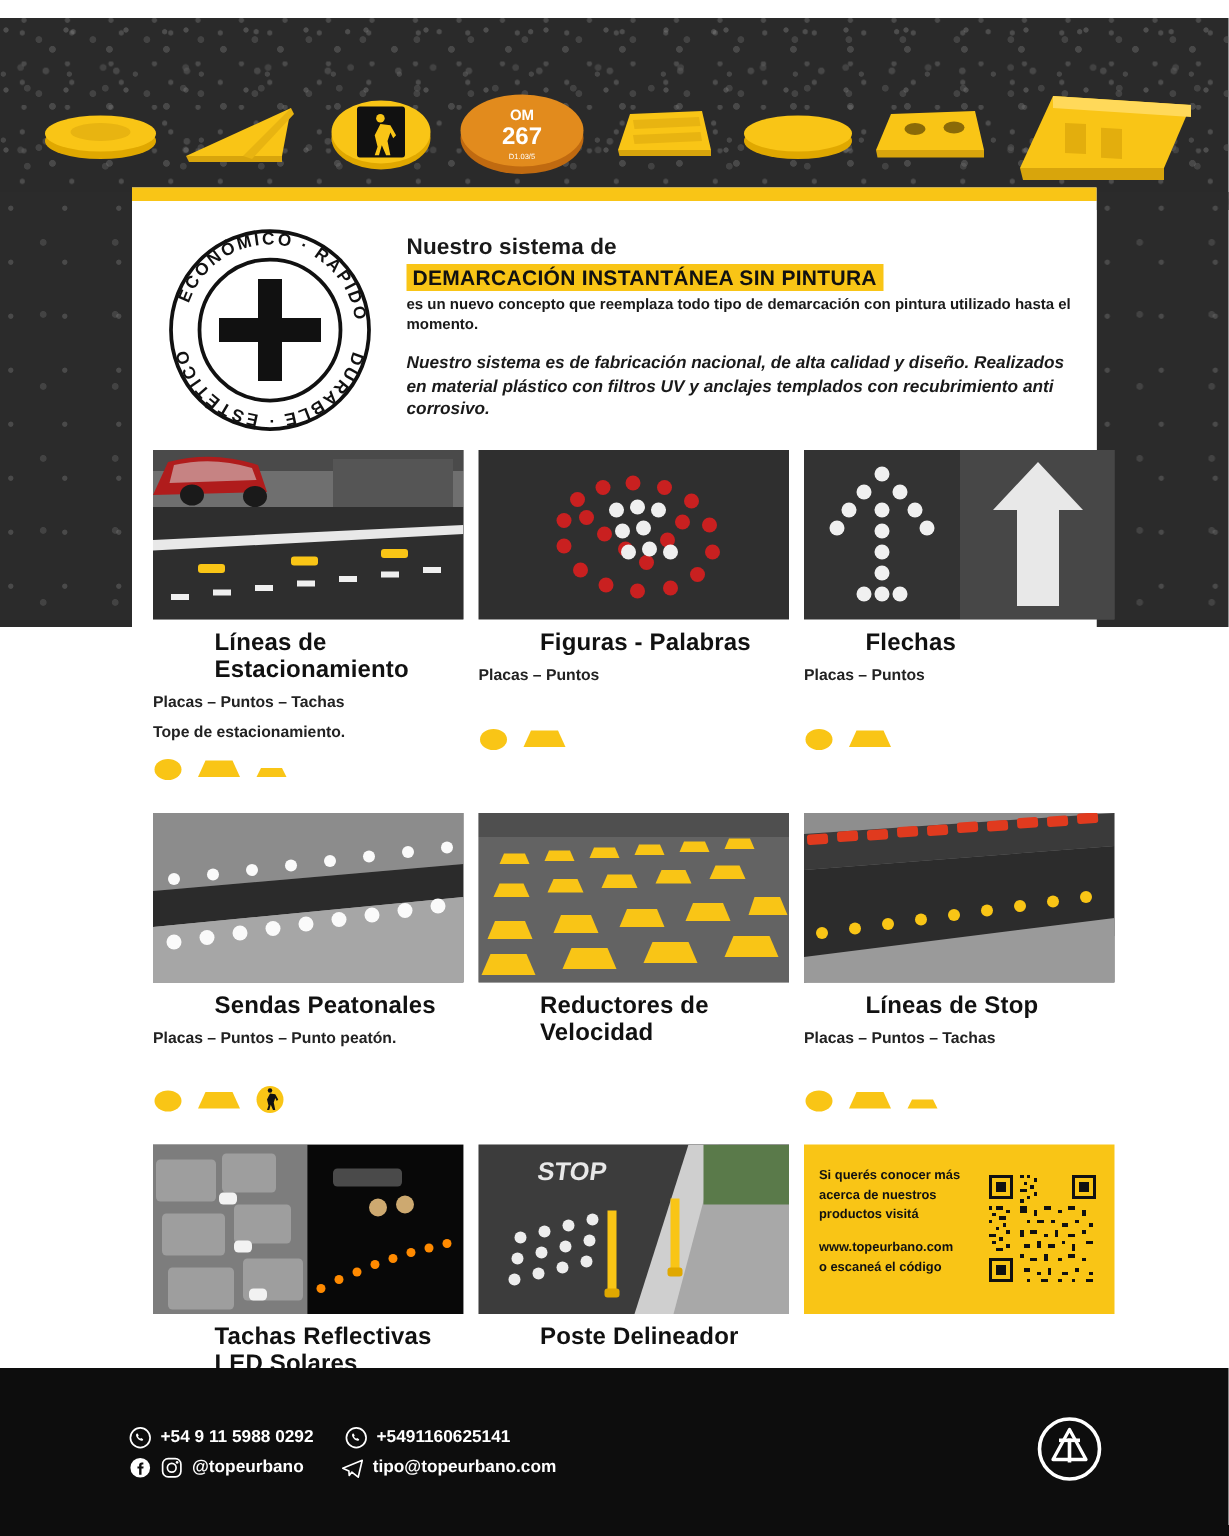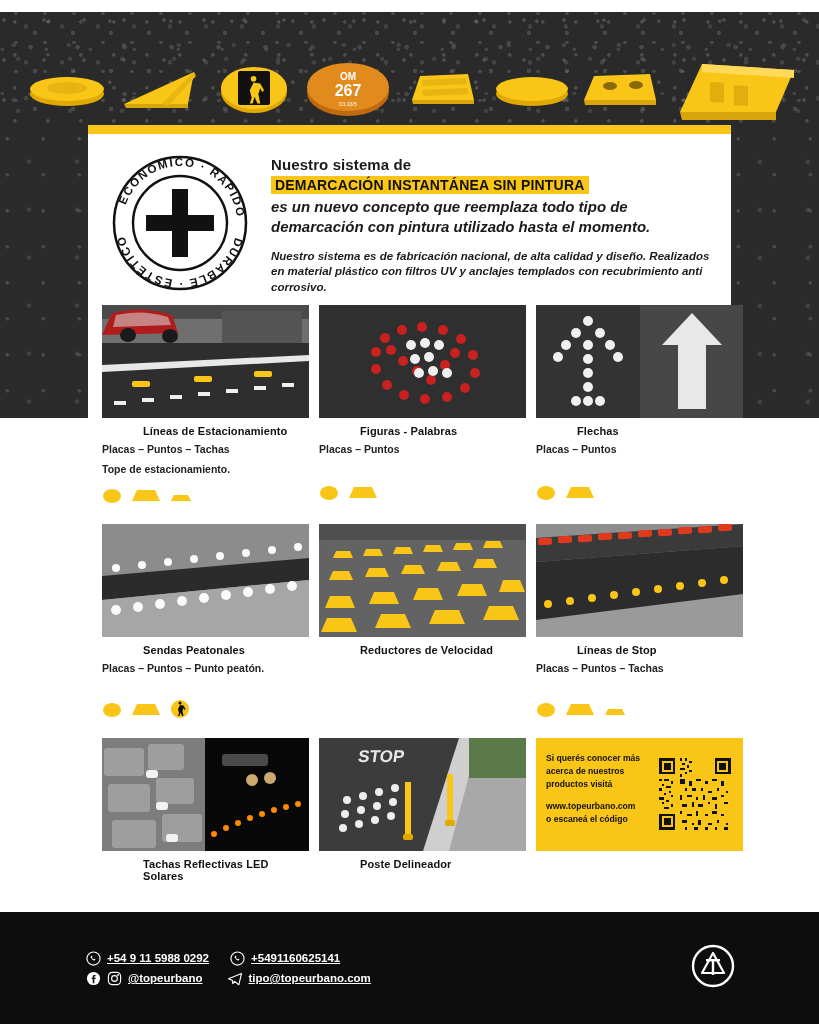--- a/index.html
+++ b/index.html
@@ -57,36 +57,36 @@
     display: flex; padding: 16px 14px 10px 14px; gap: 14px; background:#fff;
   }
   .badge-wrap { width: 155px; display:flex; align-items:center; justify-content:center;}
   .hdr-text { flex: 1; padding-top: 6px; }
   .hdr-line1 { font-size: 15px; color: #1a1a1a; font-weight: 700; letter-spacing: .1px;}
   .hdr-hl {
     display: inline-block; background: #f9c516; color: #111;
     font-weight: 800; font-size: 14px; letter-spacing: .2px;
     padding: 1px 4px; margin: 3px 0 3px 0;
   }
-  .hdr-line3 { font-size: 15px; color: #1a1a1a; font-weight:700; line-height: 1.32; font-style: italic; }
+  .hdr-line3 { font-size: 10px; color: #1a1a1a; font-weight:700; line-height: 1.32; }
   .hdr-italic {
     margin-top: 12px; font-size: 11.5px; font-style: italic; font-weight: 700;
     color: #1a1a1a; line-height: 1.35;
   }
 
   
   .grid { padding: 0 14px 0 14px; }
   .row { display: flex; gap: 10px; }
   .card { width: 207px; }
   .thumb {
     width: 207px; height: 113px; overflow: hidden; position: relative;
     background: #555;
   }
   .card-title {
-    font-size: 11px; font-weight: 800; color: #111; margin-top: 7px;
+    font-size: 16px; font-weight: 800; color: #111; margin-top: 7px;
     letter-spacing: .1px;
     padding-left: 41px;
   }
   .card-sub {
     font-size: 10.5px; color: #222; margin-top: 5px; line-height: 1.45;
     font-weight: 600;
   }
   .mini-icons { display: flex; align-items: flex-end; gap: 9px; height: 22px; margin-top: 8px; }
   .row-spacer { height: 16px; }
 
@@ -98,21 +98,21 @@
   .promo-text { font-size: 8.6px; color: #111; font-weight: 700; line-height: 1.55; width: 108px;}
   .promo-text .b { font-weight: 800; }
   .qr { width: 76px; height: 76px; align-self: center; }
 
   
   .footer {
     position: absolute; bottom: 0; left: 0; width: 819px; height: 112px;
     background: #0d0d0d; display: flex; align-items: center;
   }
   .contacts { margin-left: 86px; color: #fff; }
-  .crow { display: flex; align-items: center; gap: 7px; margin: 5px 0; text-decoration: underline; }
+  .crow { display: flex; align-items: center; gap: 7px; margin: 5px 0; }
   .citem { display: flex; align-items: center; gap: 6px; margin-right: 14px; }
   .ctext { font-size: 11.5px; color: #fff; font-weight: 600; }
   .brand { position: absolute; right: 84px; display: flex; align-items: center; gap: 11px; }
   .brand-name { font-size: 27px; color: #fff; letter-spacing: .5px; }
   .brand-name b { font-weight: 800; }
   .brand-name span { font-weight: 400; }
 
   .circ-ic { width: 15px; height: 15px; display:inline-block; }
 </style>
 </head>

